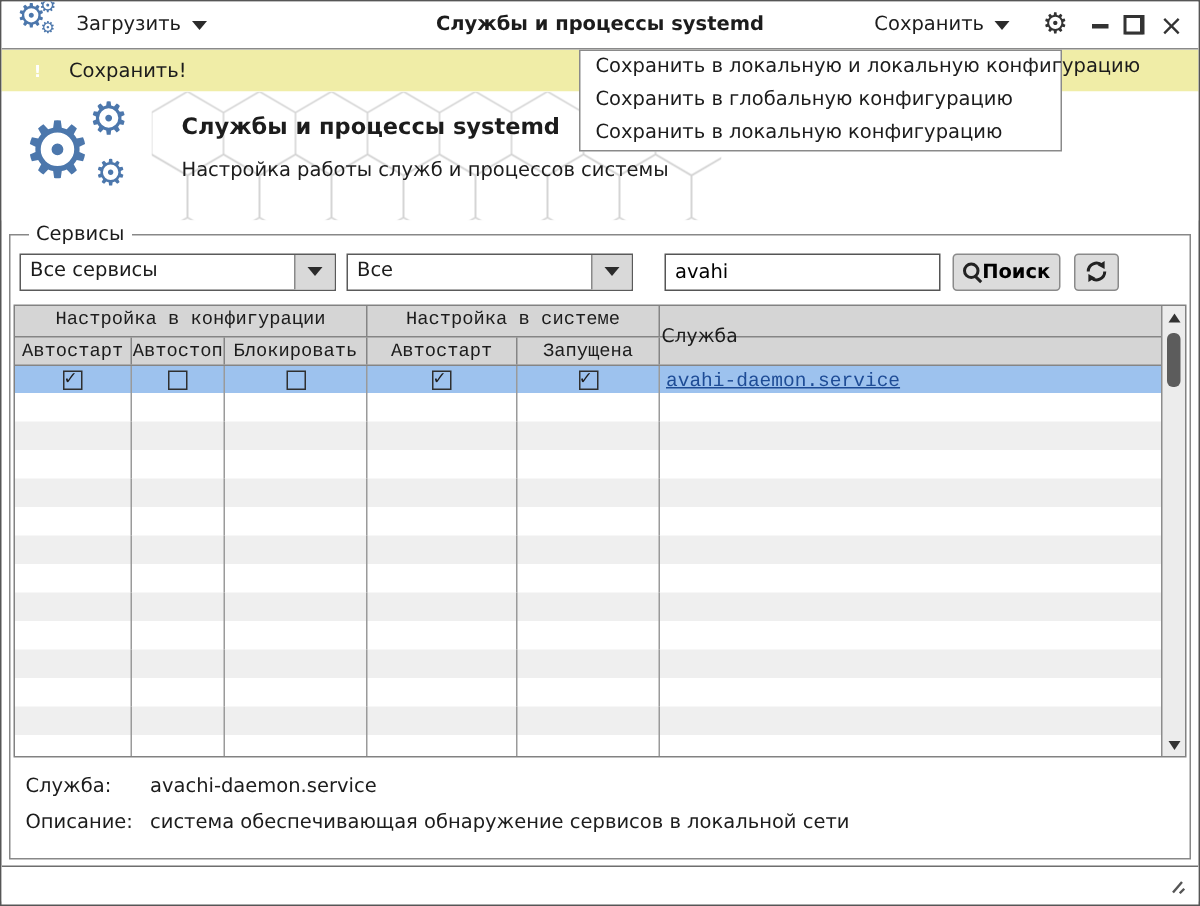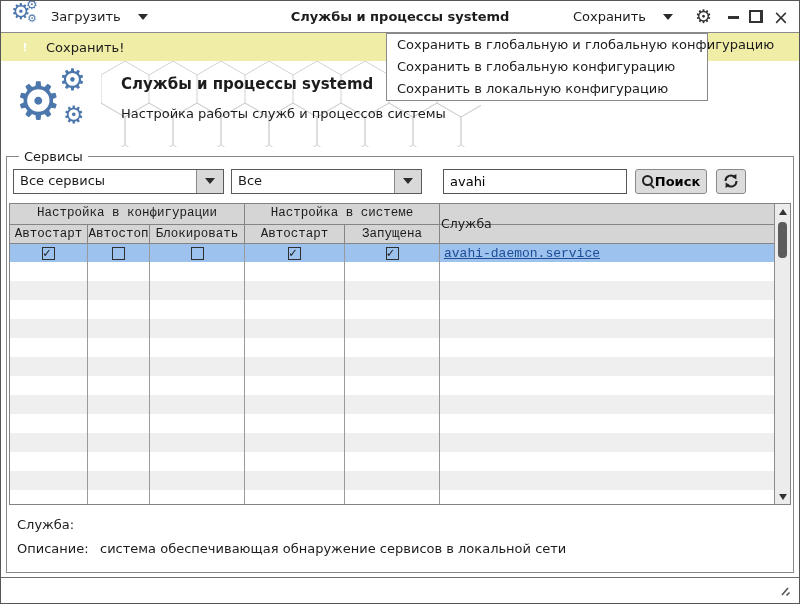--- a/index.html
+++ b/index.html
@@ -9,21 +9,21 @@
   .window { position:relative; width:800px; height:604px; background:#fff;
             border:1px solid #565656; overflow:hidden; }
 
   
   .titlebar { position:relative; height:32px; display:flex; align-items:center;
               padding:0 10px; background:#fff; border-bottom:1px solid #8a8a8a; }
   .app-icon { position:relative; width:34px; height:26px; color:#4c77ac; }
   .app-icon .g1 { position:absolute; left:0; top:-3px; font-size:22px; line-height:1; }
   .app-icon .g2 { position:absolute; left:15px; top:-6px; font-size:13px; line-height:1; }
   .app-icon .g3 { position:absolute; left:16px; top:9px; font-size:11px; line-height:1; }
-  .menu-btn { display:flex; align-items:center; gap:17px; padding:4px 6px; cursor:default; }
+  .menu-btn { display:flex; align-items:center; gap:7px; padding:4px 6px; cursor:default; }
   .tri-down { width:0; height:0; border-left:5px solid transparent;
               border-right:5px solid transparent; border-top:6px solid #2b2b2b; }
   .win-title { position:absolute; left:0; right:0; text-align:center; font-weight:bold;
                pointer-events:none; }
   .tb-right { margin-left:auto; display:flex; align-items:center; gap:16px; }
   .gear-btn { font-size:19px; color:#333; line-height:1; }
   .win-controls { display:flex; align-items:center; gap:10px; }
   .min-icon { width:11px; height:3px; background:#333; margin-top:2px; }
   .restore-icon { position:relative; width:14px; height:13px; }
   .restore-icon::before { content:""; position:absolute; right:0; top:0; width:9px; height:9px;
@@ -191,21 +191,21 @@
       <span class="g2">⚙</span>
       <span class="g3">⚙</span>
     </div>
     <div class="hero-text">
       <div class="hero-title">Службы и процессы systemd</div>
       <div class="hero-sub">Настройка работы служб и процессов системы</div>
     </div>
   </div>
 
   <div class="save-menu">
-    <div class="item">Сохранить в глобальную и глобальную конфигурацию</div>
+    <div class="item">Сохранить в локальную и локальную конфигурацию</div>
     <div class="item">Сохранить в глобальную конфигурацию</div>
     <div class="item">Сохранить в локальную конфигурацию</div>
   </div>
 
   <fieldset class="services">
     <legend>Сервисы</legend>
 
     <div class="filter-row">
       <div class="select sel1">
         <span class="sel-text">Все сервисы</span>
@@ -386,20 +386,21 @@
         <div class="sb-thumb"></div>
         <div class="sb-btn sb-down">
             <span class="sb-tri-down"></span>
           </div>
       </div>
     </div>
 
     <div class="details">
       <div class="det-row">
         <span class="det-label">Служба:</span>
+        <span class="det-value">avachi-daemon.service</span>
       </div>
       <div class="det-row">
         <span class="det-label">Описание:</span>
         <span class="det-value">система обеспечивающая обнаружение сервисов в локальной сети</span>
       </div>
     </div>
   </fieldset>
 
   <div class="statusbar">
     <svg class="grip" width="13" height="13">

